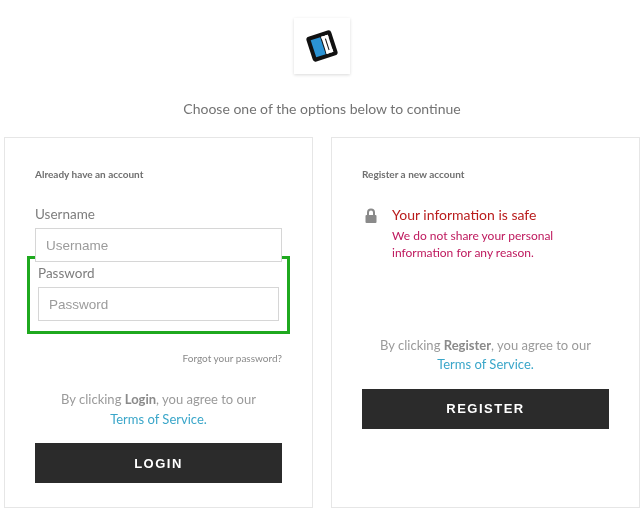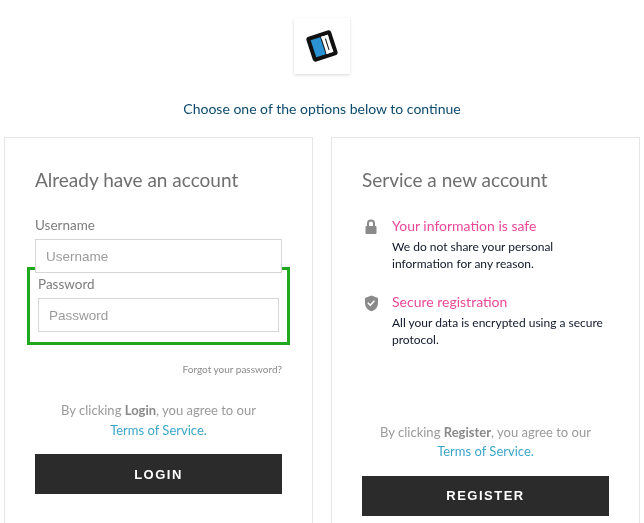--- a/index.html
+++ b/index.html
@@ -20,41 +20,41 @@
     width: 56px;
     height: 56px;
     background: #fff;
     box-shadow: 0 1px 3px rgba(0,0,0,0.15);
     display: flex;
     align-items: center;
     justify-content: center;
   }
   .tagline {
     text-align: center;
-    color: #0c4a6e;
+    color: #737373;
     font-size: 14px;
     margin-top: 26px;
     margin-bottom: 20px;
   }
   .panels {
     display: flex;
     gap: 18px;
     padding: 0 4px;
   }
   .panel {
     flex: 1;
     border: 1px solid #e6e6e6;
     background: #fff;
     padding: 30px 30px 24px 30px;
     min-height: 360px;
     position: relative;
   }
   .panel h2 {
-    font-size: 19px;
-    font-weight: 400;
+    font-size: 10px;
+    font-weight: 700;
     color: #6f6f6f;
     margin-bottom: 26px;
   }
   .field-label {
     font-size: 13.5px;
     color: #7d7d7d;
     margin-bottom: 6px;
     display: block;
   }
   .text-input {
@@ -107,26 +107,26 @@
   }
   .info-icon {
     flex: 0 0 18px;
     display: flex;
     justify-content: center;
     padding-top: 2px;
   }
   .info-text h3 {
     font-size: 14px;
     font-weight: 400;
-    color: #ec4899;
+    color: #b91c1c;
     margin-bottom: 4px;
   }
   .info-text p {
     font-size: 12px;
-    color: #0f172a;
+    color: #be185d;
     line-height: 1.45;
   }
   .right-spacer { height: 54px; }
 </style>
 </head>
 <body>
 
 <div class="logo-wrap">
   <div class="logo-box">
     <svg width="38" height="38" viewBox="0 0 38 38">
@@ -165,47 +165,35 @@
 
     <div class="agree">
       <span>By clicking </span><span class="strong">Login</span><span>, you agree to our</span><br>
       <a href="#" class="tos-link">Terms of Service.</a>
     </div>
 
     <button class="btn">LOGIN</button>
   </div>
 
   <div class="panel">
-    <h2>Service a new account</h2>
+    <h2>Register a new account</h2>
 
     <div class="info-row">
       <div class="info-icon">
         <svg width="14" height="16" viewBox="0 0 14 16">
           <rect x="1.5" y="7" width="11" height="8" rx="1" fill="#8a8a8a"></rect>
           <path d="M4 7 V4.5 a3 3 0 0 1 6 0 V7" fill="none" stroke="#8a8a8a" stroke-width="2"></path>
         </svg>
       </div>
       <div class="info-text">
         <h3>Your information is safe</h3>
         <p>We do not share your personal information for any reason.</p>
       </div>
     </div>
 
-    <div class="info-row">
-      <div class="info-icon">
-        <svg width="15" height="17" viewBox="0 0 15 17">
-          <path d="M7.5 0.5 L14 3 V8 c0 4.5 -3.2 7.3 -6.5 8.3 C4.2 15.3 1 12.5 1 8 V3 Z" fill="#8a8a8a"></path>
-          <path d="M4.3 8.2 l2 2.1 3.6 -4.1" fill="none" stroke="#fff" stroke-width="1.6" stroke-linecap="round" stroke-linejoin="round"></path>
-        </svg>
-      </div>
-      <div class="info-text">
-        <h3>Secure registration</h3>
-        <p>All your data is encrypted using a secure protocol.</p>
-      </div>
-    </div>
 
     <div class="right-spacer"></div>
 
     <div class="agree">
       <span>By clicking </span><span class="strong">Register</span><span>, you agree to our</span><br>
       <a href="#" class="tos-link">Terms of Service.</a>
     </div>
 
     <button class="btn">REGISTER</button>
   </div>

